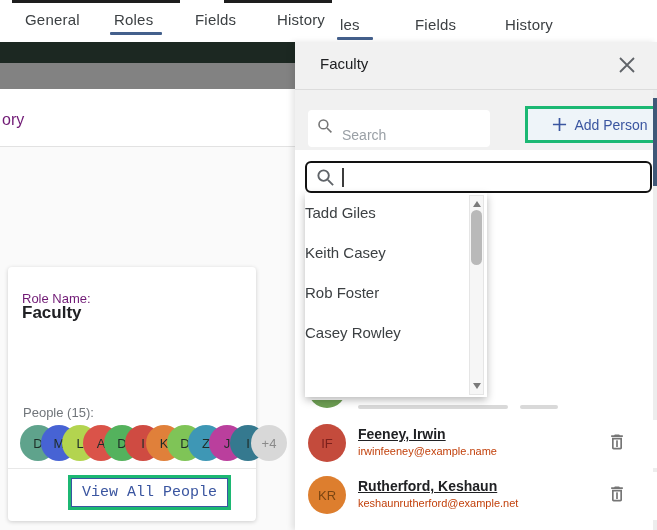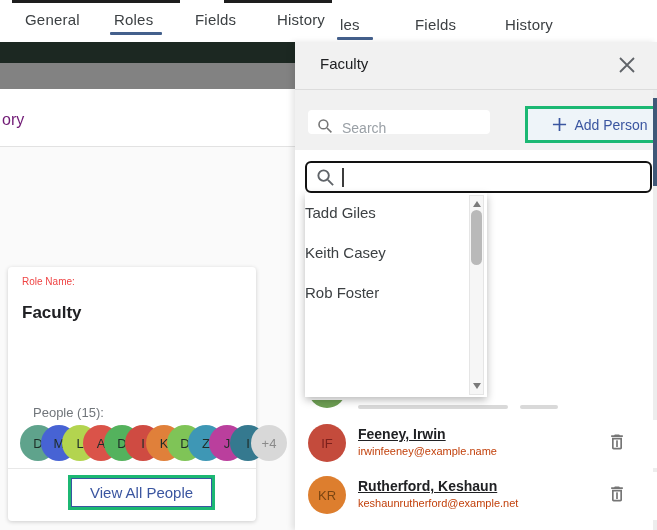--- a/index.html
+++ b/index.html
@@ -19,40 +19,40 @@
   
   .darkbar  { left:0; top:42px;  width:300px; height:21px; background:#1c2822; }
   .graybar  { left:0; top:63px;  width:300px; height:26px; background:#828282; }
   .whitearea{ left:0; top:89px;  width:295px; height:58px; background:#fff; border-bottom:1px solid #e2e2e2; }
   .ory      { left:2px; top:111px; font-size:16px; color:#701a75; }
   .leftbg   { left:0; top:147px; width:295px; height:383px; background:#fafafa; }
 
   
   .role-card { left:8px; top:267px; width:248px; height:254px; background:#fff;
                border-radius:4px; box-shadow:0 1px 4px rgba(0,0,0,.18); }
-  .role-label  { position:absolute; left:14px; top:9px;  font-size:10px; color:#ef4444; }
+  .role-label  { position:absolute; left:14px; top:24px;  font-size:13px; color:#701a75; }
   .role-name   { position:absolute; left:14px; top:36px;  font-size:17px; font-weight:bold; color:#202124; }
-  .people-label{ position:absolute; left:25px; top:138px; font-size:13px; color:#70757a; }
+  .people-label{ position:absolute; left:15px; top:138px; font-size:13px; color:#70757a; }
   .avatar-row  { position:absolute; left:12px; top:158px; display:flex; align-items:center; }
   .avatar { width:36px; height:36px; border-radius:50%; display:flex; align-items:center; justify-content:center;
             font-size:13px; font-weight:500; color:#1f2d28; margin-left:-15px; flex:none; }
   .avatar:first-child { margin-left:0; }
   .avatar.overflow { background:#d8d8d8; color:#8a8a8a; font-weight:400; }
   .card-divider { position:absolute; left:0; top:201px; width:248px; height:1px; background:#e8e8e8; }
   .view-all-hl { position:absolute; left:60px; top:208px; border:3px solid #1cb873; background:#fff; }
   .view-all-btn { border:1px solid #3a55a0; background:#fff; color:#3a55a0; font-size:15px;
-                  font-family:Liberation Sans, sans-serif; padding:5px 18px; cursor:pointer; }
+                  font-family:Liberation Mono, monospace; padding:5px 10px; cursor:pointer; }
 
   
   .panel { left:295px; top:42px; width:362px; height:488px; background:#fff; box-shadow:-3px 0 6px rgba(0,0,0,.10); }
   .panel-header { position:absolute; left:0; top:0; width:362px; height:48px; background:#f1f1f1; border-bottom:1px solid #dcdcdc; }
   .panel-title { position:absolute; left:25px; top:13px; font-size:15px; font-weight:500; color:#202124; }
   .close-btn { position:absolute; right:18px; top:11px; width:24px; height:24px; cursor:pointer; display:flex; align-items:center; justify-content:center; }
   .searchrow { position:absolute; left:0; top:48px; width:362px; height:60px; background:#f1f1f1; }
-  .panel-search { position:absolute; left:13px; top:68px; width:182px; height:24px; background:#fff; border:none;
+  .panel-search { position:absolute; left:13px; top:68px; width:182px; height:37px; background:#fff; border:none;
                   border-radius:4px; font-size:14px; color:#be185d; padding:12px 8px 0 34px; font-family:"Liberation Sans",sans-serif; }
   .panel-search::placeholder { color:#9aa0a6; }
   .panel-search-icon { position:absolute; left:22px; top:76px; pointer-events:none; }
   .addperson-hl { position:absolute; left:230px; top:64px; border:3px solid #1cb873; background:#eef4f9;
                   display:flex; align-items:center; justify-content:center; gap:7px; width:150px; height:37px; cursor:pointer; }
   .addperson-label { color:#3a55a0; font-size:14px; font-weight:500; }
   .panel-scroll-track { position:absolute; right:0; top:48px; width:4px; height:440px; background:#ededed; }
   .panel-scroll-thumb { position:absolute; right:0; top:56px; width:4px; height:88px; background:#3f5878; cursor:pointer; }
 
   
@@ -194,20 +194,21 @@
       <path d="M12.5 12.5 L18 18" stroke="#5f6368" stroke-width="2"></path>
     </svg>
     <input class="dd-input" type="text" value="" style="">
     <div class="dd-caret"></div>
   </div>
 
   <div class="abs dd-list">
     <div class="dd-item">Tadd Giles</div>
     <div class="dd-item">Keith Casey</div>
     <div class="dd-item">Rob Foster</div>
+    <div class="dd-item">Casey Rowley</div>
     <div class="dd-scroll">
       <div class="tri-up"></div>
       <div class="dd-thumb"></div>
       <div class="tri-down"></div>
     </div>
   </div>
 
 </div>
 
 </body></html>

